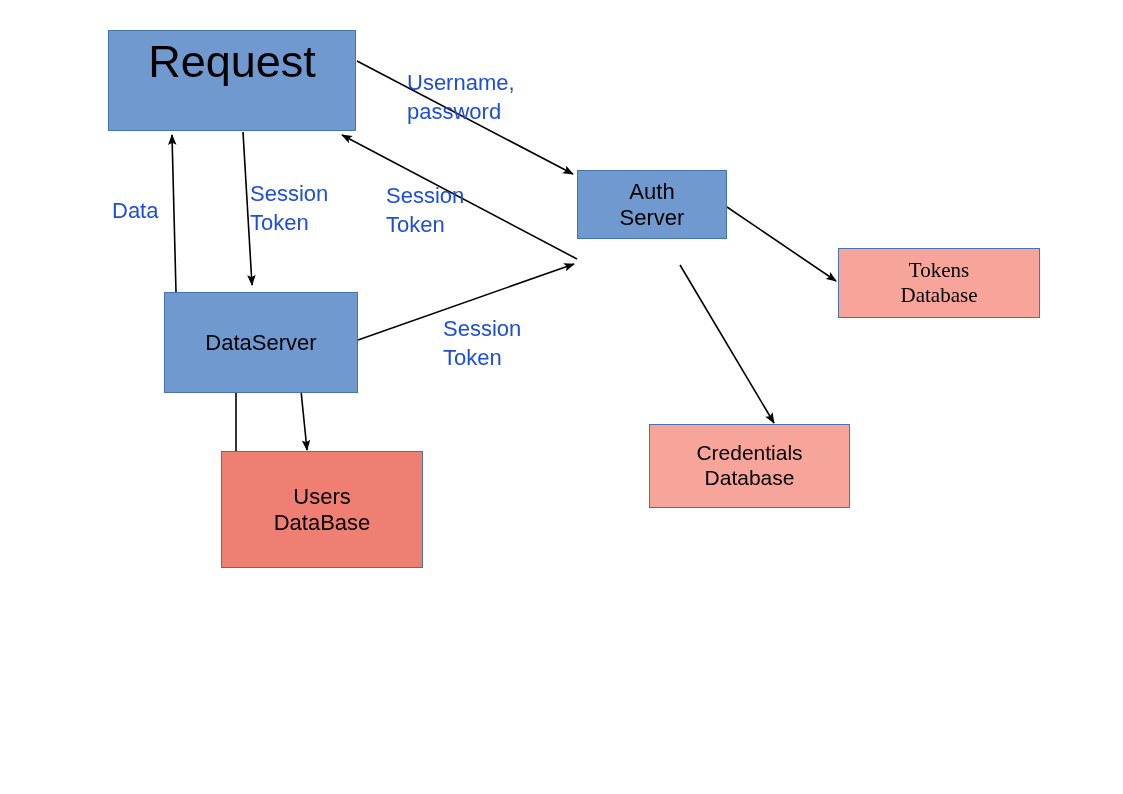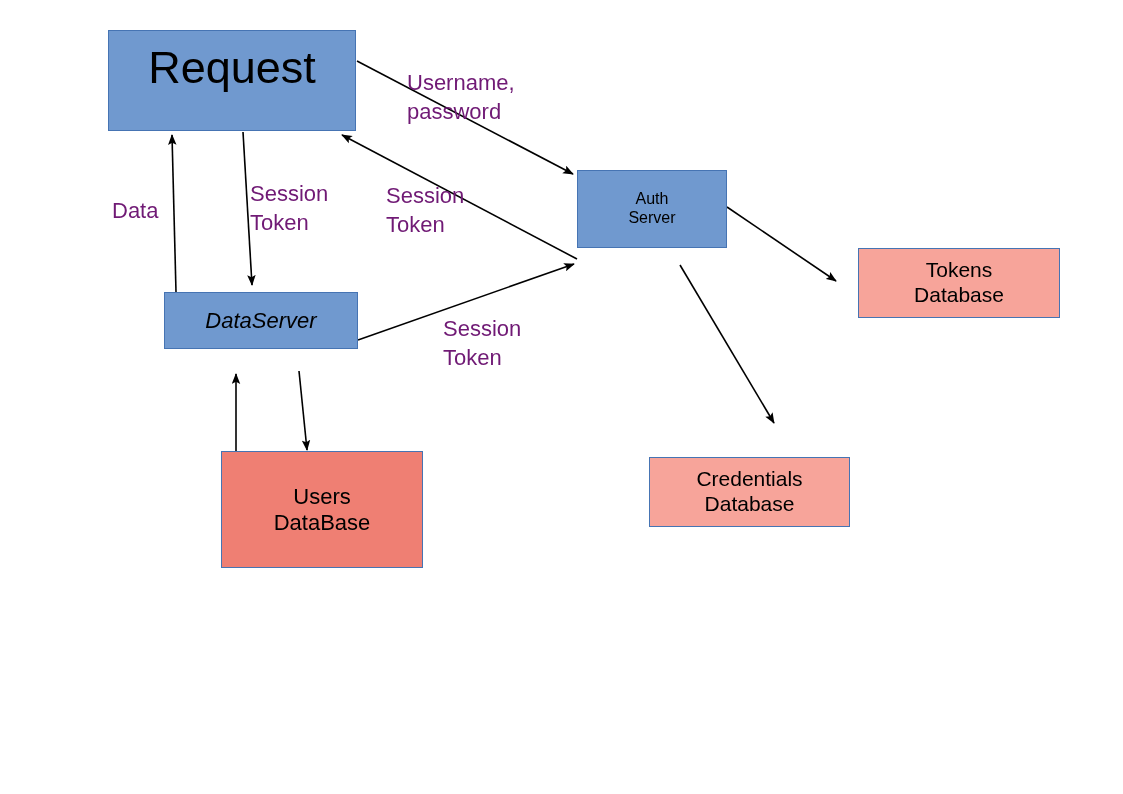--- a/index.html
+++ b/index.html
@@ -36,50 +36,49 @@
     white-space: pre-line;
   }
   .node.blue  { background: #7099cf; }
   .node.red   { background: #ef7f73; }
   .node.red-light { background: #f7a49a; }
 
   #node-request {
     left: 108px; top: 30px; width: 248px; height: 101px;
     font-size: 45px;
     align-items: flex-start;
-    padding-top: 10px;
+    padding-top: 4px;
   }
   #node-auth-server {
-    left: 577px; top: 170px; width: 150px; height: 78px;
-    font-size: 16px;
+    left: 577px; top: 170px; width: 150px; height: 69px;
+    font-size: 22px;
   }
   #node-data-server {
-    left: 164px; top: 292px; width: 194px; height: 57px;
+    left: 164px; top: 292px; width: 194px; height: 101px;
     font-size: 22px;
-    font-style: italic;
   }
   #node-tokens-database {
-    left: 858px; top: 248px; width: 202px; height: 70px;
+    left: 838px; top: 248px; width: 202px; height: 70px;
     font-size: 21px;
+    font-family: Liberation Serif, serif;
   }
   #node-credentials-database {
-    left: 649px; top: 424px; width: 201px; height: 70px;
+    left: 649px; top: 424px; width: 201px; height: 84px;
     font-size: 21px;
-    margin-top: 33px;
   }
   #node-users-database {
     left: 221px; top: 451px; width: 202px; height: 117px;
     font-size: 22px;
   }
 
   .edge-label {
     position: absolute;
     font-size: 22px;
     line-height: 1.32;
-    color: #701a75;
+    color: #1d4ed8;
     white-space: pre-line;
     background: transparent;
   }
   #label-username-password { left: 407px; top: 68px; }
   #label-data             { left: 112px; top: 196px; }
   #label-session-token-1  { left: 250px; top: 179px; }
   #label-session-token-2  { left: 386px; top: 181px; }
   #label-session-token-3  { left: 443px; top: 314px; }
 
   svg { display: block; }

